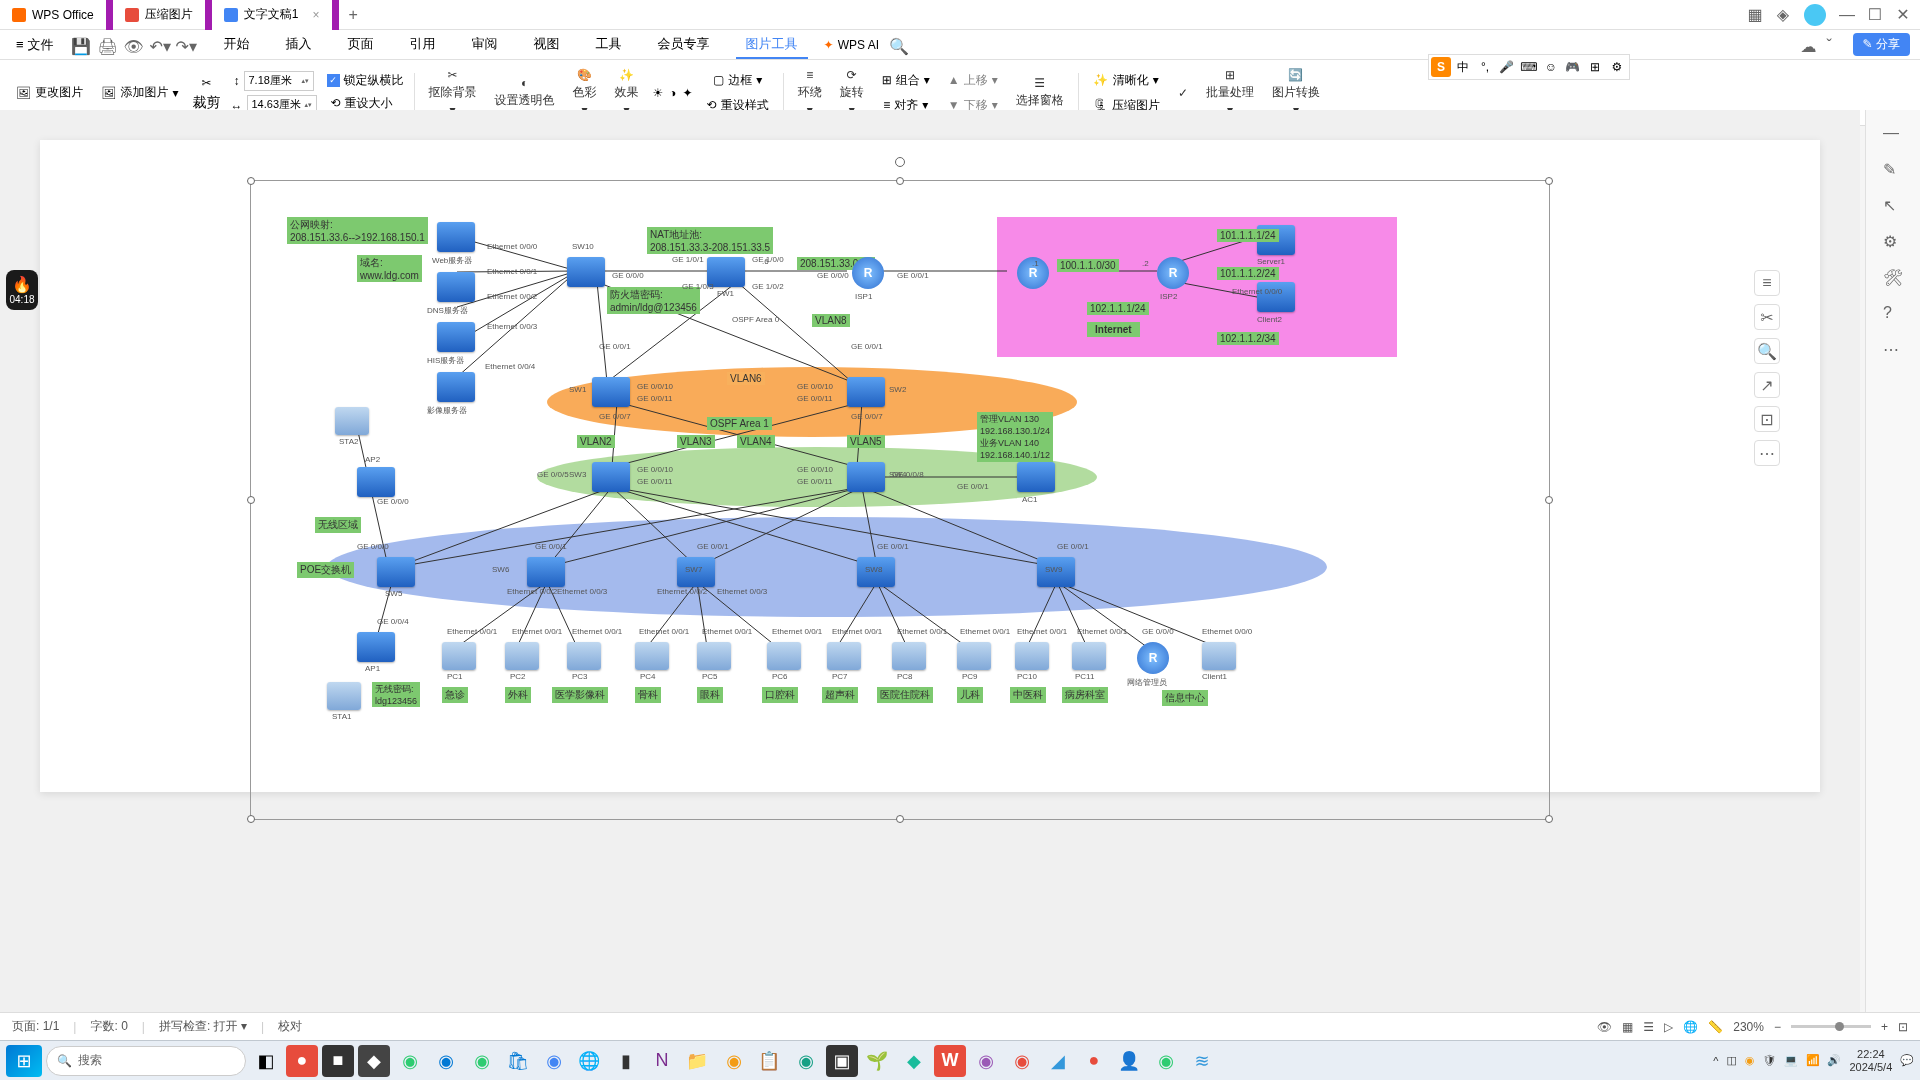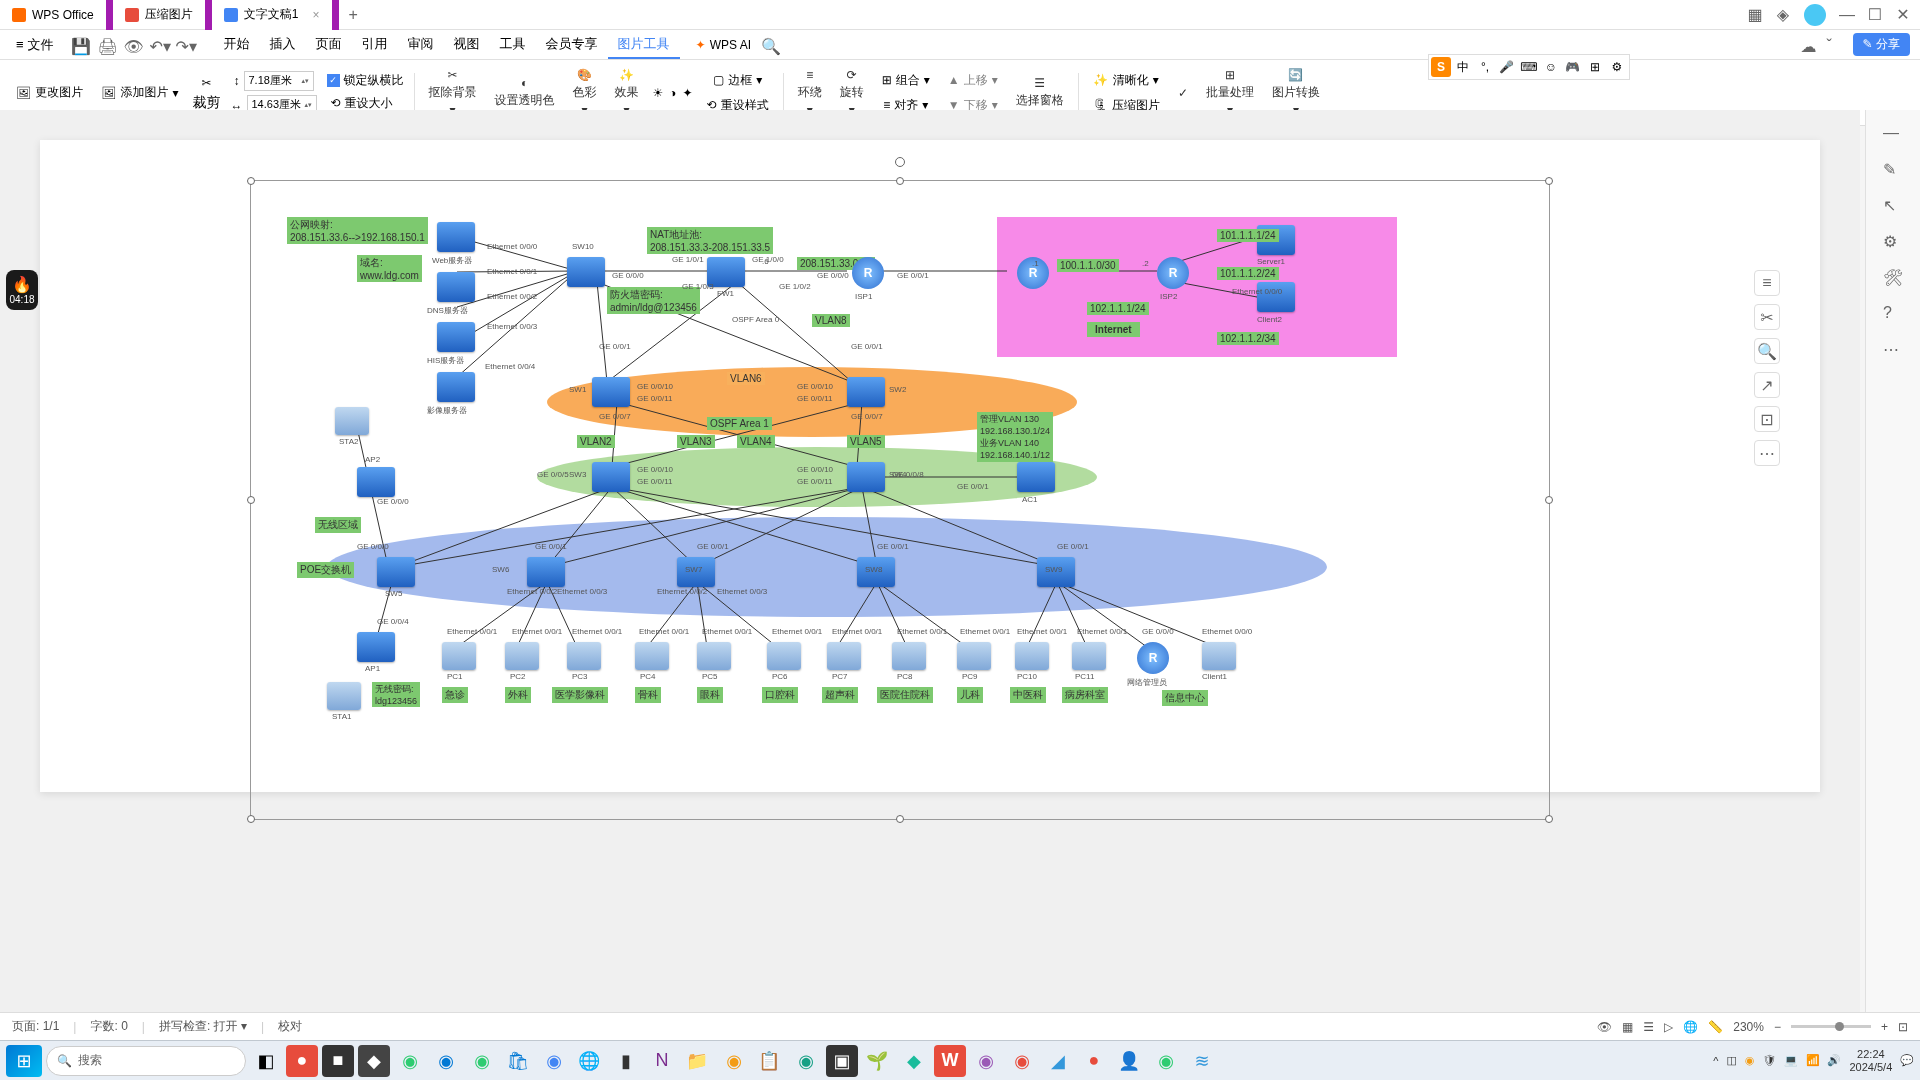--- a/index.html
+++ b/index.html
@@ -17,21 +17,21 @@
 .tab-add { padding: 0 10px; color: #666; font-size: 16px; cursor: pointer; }
 .titlebar-right { margin-left: auto; display: flex; gap: 14px; padding-right: 10px; align-items: center; }
 .win-icon { width: 14px; height: 14px; color: #666; cursor: pointer; display: flex; align-items: center; justify-content: center; }
 .avatar { width: 22px; height: 22px; border-radius: 50%; background: #4ac8f4; }
 
 
 .menubar { height: 30px; background: #fff; display: flex; align-items: center; padding: 0 10px; gap: 4px; border-bottom: 1px solid #e0e0e0; }
 .menu-file { display: flex; align-items: center; gap: 4px; font-size: 13px; padding: 0 6px; cursor: pointer; }
 .menu-icons { display: flex; gap: 10px; padding: 0 8px; }
 .mini-icon { width: 16px; height: 16px; color: #666; cursor: pointer; }
-.menu-tabs { display: flex; gap: 0; margin-left: 10px; }
+.menu-tabs { display: flex; gap: 16px; margin-left: 10px; }
 .menu-tab { padding: 4px 10px; font-size: 13px; cursor: pointer; }
 .menu-tab.active { color: #4285f4; border-bottom: 2px solid #4285f4; }
 .wps-ai { display: flex; align-items: center; gap: 4px; font-size: 12px; margin-left: 12px; cursor: pointer; }
 .wps-ai-icon { color: #ff6a00; }
 .menubar-right { margin-left: auto; display: flex; gap: 10px; align-items: center; }
 .share-btn { background: #4285f4; color: #fff; padding: 3px 10px; border-radius: 4px; font-size: 12px; cursor: pointer; }
 
 
 .toolbar { background: #fff; padding: 6px 12px; border-bottom: 1px solid #ddd; display: flex; align-items: center; gap: 10px; font-size: 12px; flex-wrap: wrap; }
 .tool-group { display: flex; align-items: center; gap: 6px; }
@@ -442,21 +442,21 @@
 
         <div class="lbl tiny" style="left:230px;top:55px">Ethernet 0/0/0</div>
         <div class="lbl tiny" style="left:230px;top:80px">Ethernet 0/0/1</div>
         <div class="lbl tiny" style="left:230px;top:105px">Ethernet 0/0/2</div>
         <div class="lbl tiny" style="left:230px;top:135px">Ethernet 0/0/3</div>
         <div class="lbl tiny" style="left:228px;top:175px">Ethernet 0/0/4</div>
         <div class="lbl tiny" style="left:355px;top:84px">GE 0/0/0</div>
         <div class="lbl tiny" style="left:415px;top:68px">GE 1/0/1</div>
         <div class="lbl tiny" style="left:425px;top:95px">GE 1/0/3</div>
         <div class="lbl tiny" style="left:495px;top:68px">GE 1/0/0</div>
-        <div class="lbl tiny" style="left:522px;top:95px">GE 1/0/2</div>
+        <div class="lbl tiny" style="left:495px;top:95px">GE 1/0/2</div>
         <div class="lbl tiny" style="left:560px;top:84px">GE 0/0/0</div>
         <div class="lbl tiny" style="left:640px;top:84px">GE 0/0/1</div>
         <div class="lbl tiny" style="left:380px;top:195px">GE 0/0/10</div>
         <div class="lbl tiny" style="left:380px;top:207px">GE 0/0/11</div>
         <div class="lbl tiny" style="left:540px;top:195px">GE 0/0/10</div>
         <div class="lbl tiny" style="left:540px;top:207px">GE 0/0/11</div>
         <div class="lbl tiny" style="left:342px;top:155px">GE 0/0/1</div>
         <div class="lbl tiny" style="left:594px;top:155px">GE 0/0/1</div>
         <div class="lbl tiny" style="left:342px;top:225px">GE 0/0/7</div>
         <div class="lbl tiny" style="left:594px;top:225px">GE 0/0/7</div>

